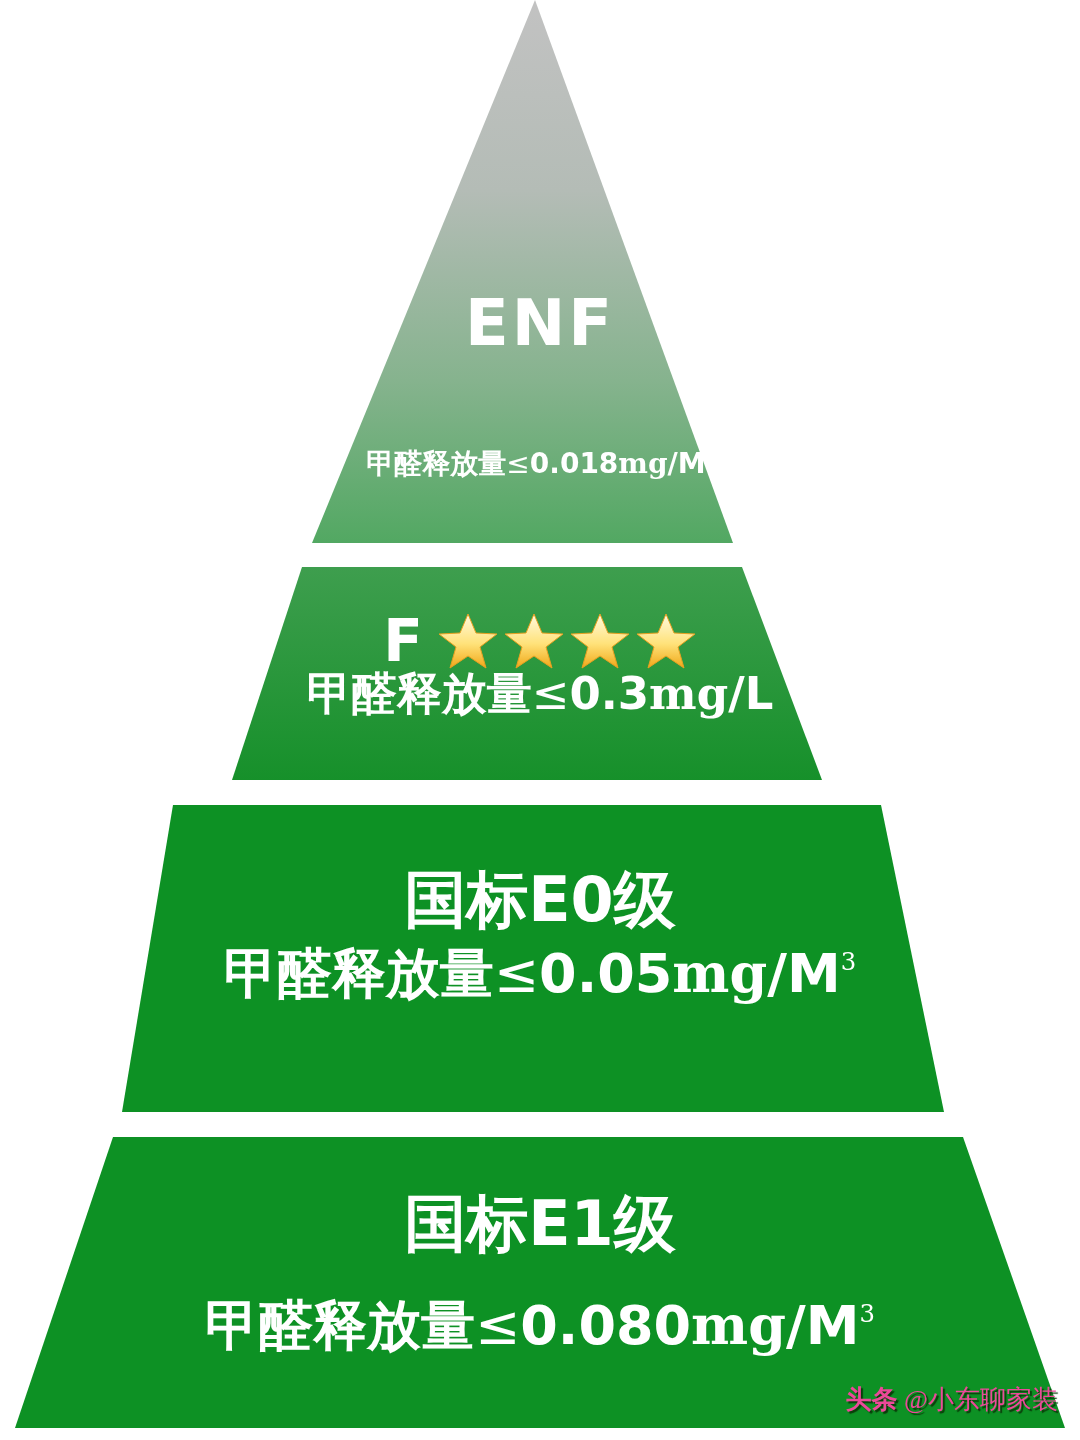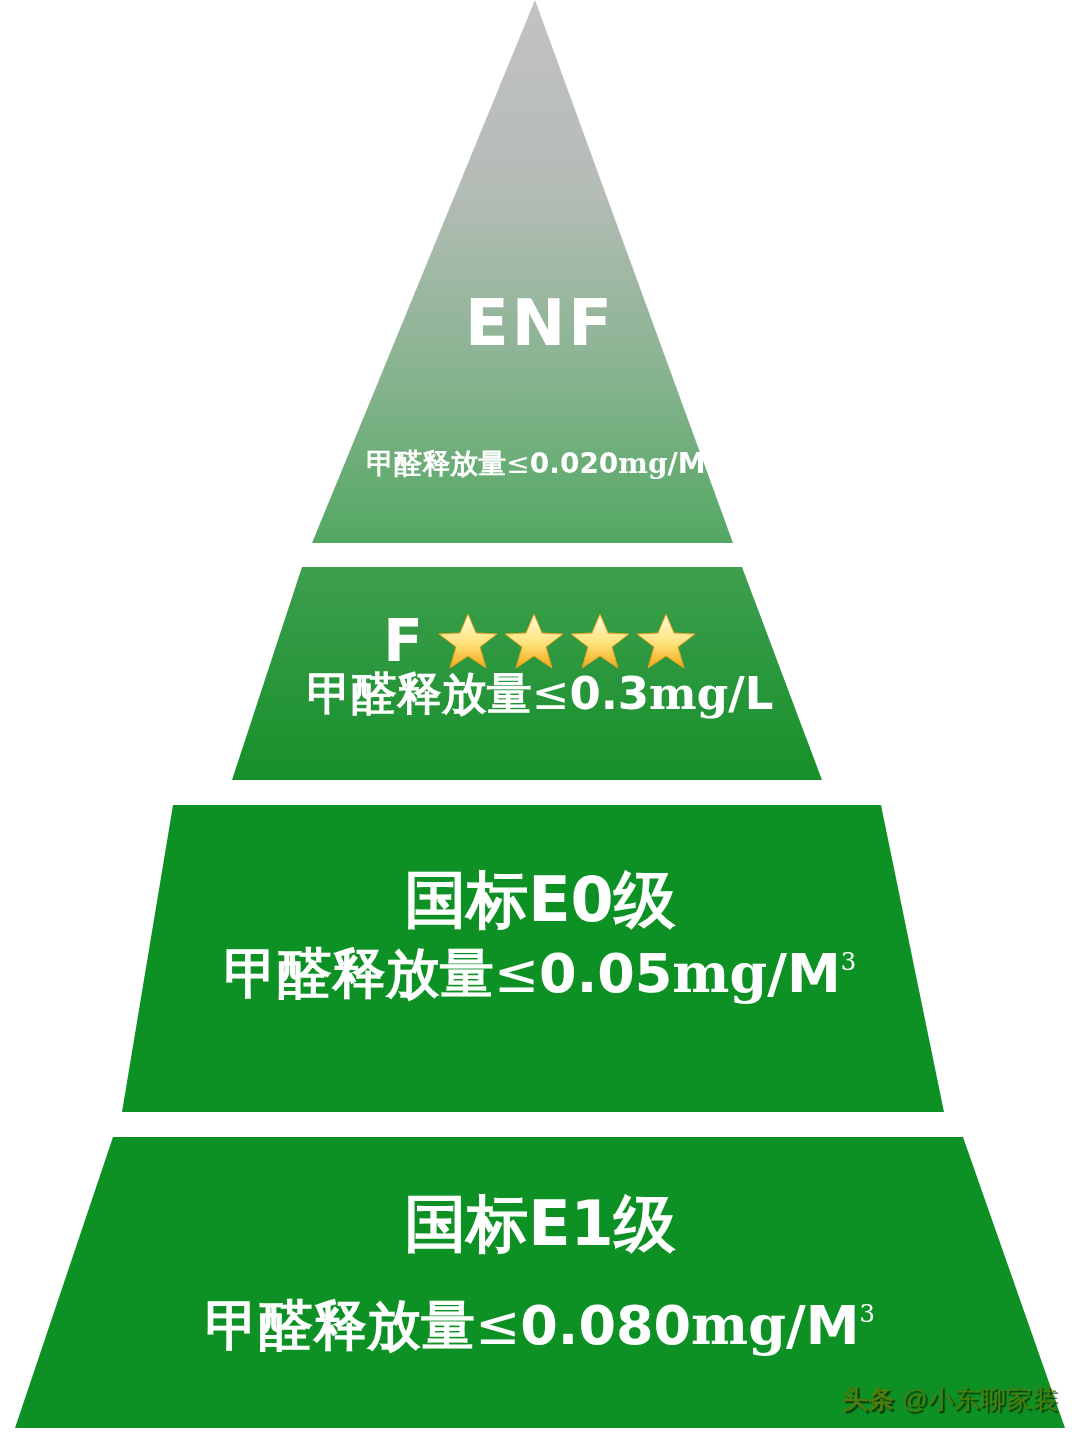--- a/index.html
+++ b/index.html
@@ -8,22 +8,22 @@
     svg.pyramid { position: absolute; left: 0; top: 0; }
     .label { position: absolute; left: 0; width: 1080px; text-align: center; color: #ffffff;
              font-weight: bold; white-space: nowrap; }
     .title { font-family: "DejaVu Sans", sans-serif; font-weight: bold; }
     .limit { font-family: "DejaVu Sans", sans-serif; font-weight: bold; }
     .unit { font-family: "DejaVu Serif", "Liberation Serif", serif; font-weight: bold; }
     .unit2 { font-family: "DejaVu Sans", sans-serif; font-weight: bold; }
     sup { font-family: "DejaVu Serif", serif; font-weight: normal; font-size: 0.45em; vertical-align: 0.9em; }
     .stars { display: inline-flex; gap: 4px; vertical-align: middle; margin-left: 14px; }
     .stars svg { display: block; }
-    .watermark { position: absolute; right: 22px; top: 1382px; color: #4d7c0f; font-size: 26px;
-                 font-family: Liberation Sans, sans-serif; text-shadow: 2px 2px 1px #0a3d0a; }
+    .watermark { position: absolute; right: 22px; top: 1382px; color: #ec4899; font-size: 26px;
+                 font-family: Liberation Serif, serif; text-shadow: 2px 2px 1px #0a3d0a; }
     .watermark .brand { font-weight: bold; }
   </style>
 </head>
 <body>
 
 <svg class="pyramid" width="1080" height="1440">
   <defs>
     <linearGradient id="g1" x1="0" y1="0" x2="0" y2="1">
       <stop offset="0" stop-color="#c2c2c2"></stop>
       <stop offset="0.35" stop-color="#b4bcb6"></stop>
@@ -36,21 +36,21 @@
     </linearGradient>
   </defs>
   <polygon points="535,0 733,543 312,543" fill="url(#g1)"></polygon>
   <polygon points="302,567 742,567 822,780 232,780" fill="url(#g2)"></polygon>
   <polygon points="173,805 881,805 944,1112 122,1112" fill="#0d9124"></polygon>
   <polygon points="113,1137 963,1137 1065,1428 15,1428" fill="#0d9124"></polygon>
 </svg>
 
 <div class="label title" style="top:286px;font-size:64px;letter-spacing:3px;">ENF</div>
 <div class="label limit" style="top:445px;font-size:28px;">
-  <span>甲醛释放量</span><span style="font-weight:normal">≤</span><span>0.020</span><span class="unit">mg</span><span class="unit2">/M</span><sup>3</sup>
+  <span>甲醛释放量</span><span style="font-weight:normal">≤</span><span>0.018</span><span class="unit">mg</span><span class="unit2">/M</span><sup>3</sup>
 </div>
 
 <div class="label title" style="top:603px;font-size:58px;">
   <span style="vertical-align:middle">F</span><span class="stars">
     <svg width="62" height="58" viewBox="0 0 62 58">
         <defs>
           <linearGradient id="sg" x1="0" y1="0" x2="0" y2="1">
             <stop offset="0" stop-color="#fffbe0"></stop>
             <stop offset="0.55" stop-color="#ffe27a"></stop>
             <stop offset="1" stop-color="#f0a818"></stop>

